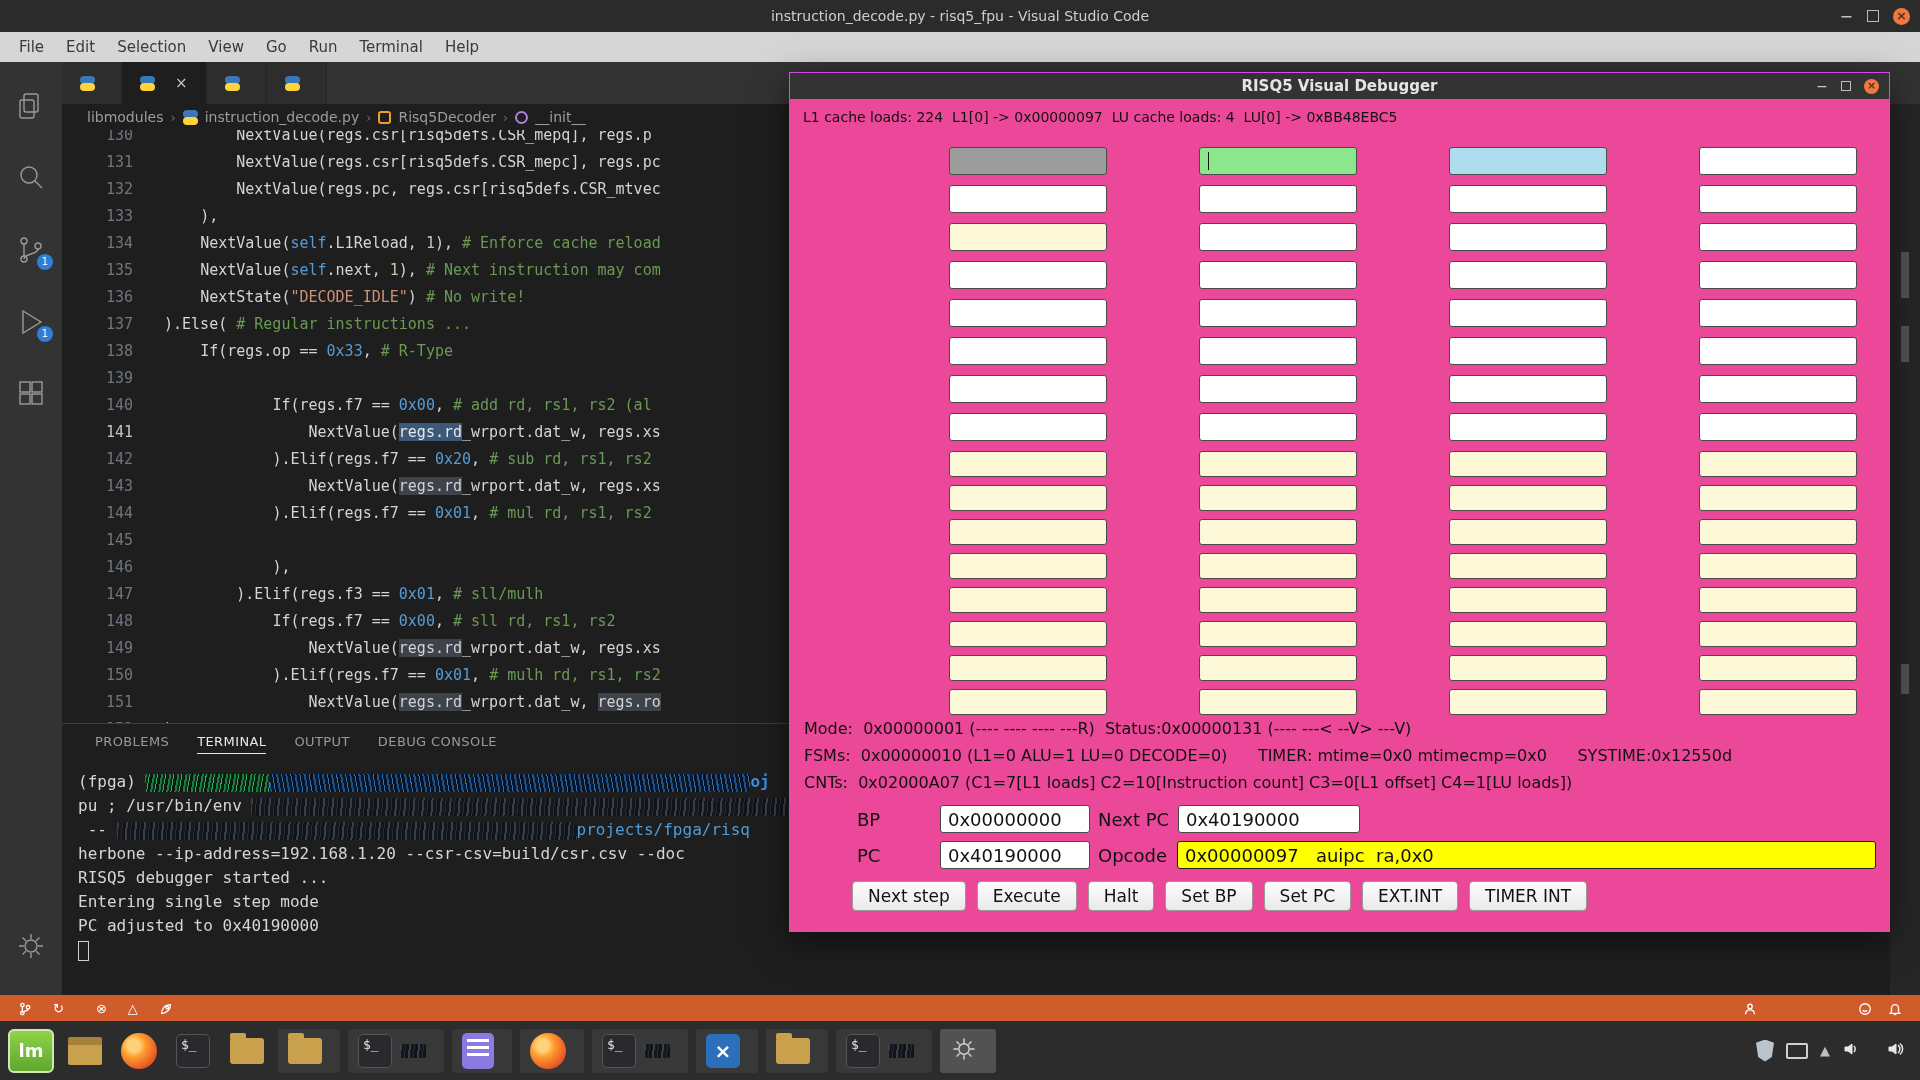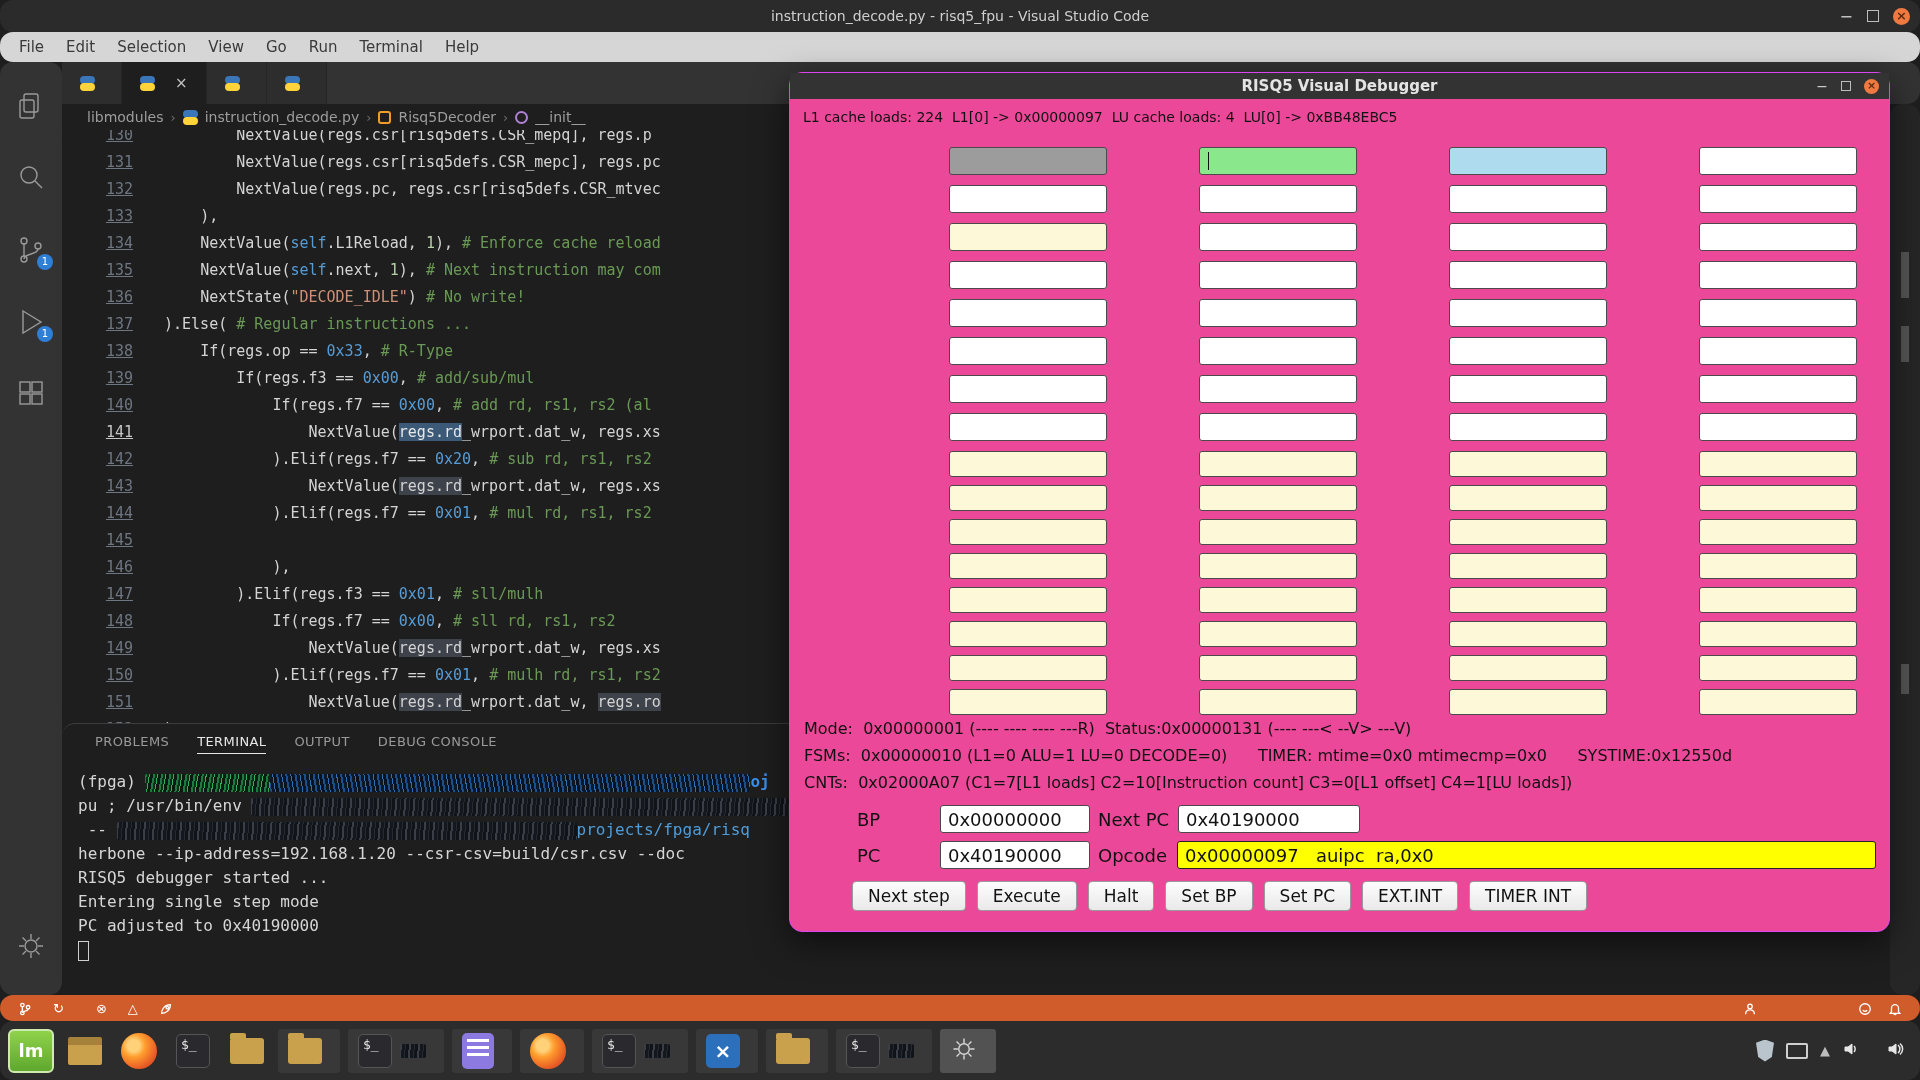--- a/index.html
+++ b/index.html
@@ -1,18 +1,18 @@
 <!DOCTYPE html>
 <html><head>
 <meta charset="utf-8">
 <style>
   * { margin:0; padding:0; box-sizing:border-box; }
   html,body { width:1920px; height:1080px; overflow:hidden; background:#1e1e1e;
     font-family:"DejaVu Sans", sans-serif; }
-  .abs { position:absolute;border-radius:13px; }
+  .abs { position:absolute; }
   
   #titlebar { left:0; top:0; width:1920px; height:32px; background:#2b2b2b;
     color:#cfcfcf; font-size:14px; display:flex; align-items:center; justify-content:center; }
   #win-controls { position:absolute; right:10px; top:0; height:32px; display:flex; align-items:center; gap:14px; }
   .wc-min { color:#cfcfcf; font-size:16px; }
   .wc-max { width:12px; height:12px; border:1.5px solid #bdbdbd; }
   .wc-close { width:17px; height:17px; border-radius:50%; background:#ef7940; color:#5a2a12;
     font-size:13px; line-height:16px; text-align:center; font-weight:bold; }
   #menubar { left:0; top:32px; width:1920px; height:30px; background:#d6d6d6; display:flex;
     align-items:center; padding-left:10px; gap:4px; }
@@ -34,21 +34,21 @@
   .pyicon i { position:absolute; width:15px; height:8px; border-radius:4px; }
   .pyicon .pt { top:0; left:0; background:#3a76b8; }
   .pyicon .pb { bottom:0; right:0; background:#ffd43b; }
   .sym-class { width:13px; height:13px; border:2px solid #ee9d28; border-radius:3px; display:inline-block; }
   .sym-method { width:13px; height:13px; border:2px solid #b180d7; border-radius:50%; display:inline-block; }
   
   #editor { left:62px; top:130px; width:1828px; height:593px; background:#1e1e1e; overflow:hidden; }
   #code-wrap { position:absolute; left:0; top:-8px; width:100%; }
   .code-line { display:flex; height:27px; line-height:27px;
     font-family:"DejaVu Sans Mono", monospace; font-size:15px; white-space:pre; }
-  .code-line .ln { width:71px; text-align:right; color:#6e7681; flex:none;text-decoration:underline; }
+  .code-line .ln { width:71px; text-align:right; color:#6e7681; flex:none; }
   .code-line .ln.cur { color:#c6c6c6; }
   .code-line .code { margin-left:31px; color:#d4d4d4; }
   .tk-p { color:#d4d4d4;margin-top:8px; } .tk-c { color:#6a9955; } .tk-b { color:#569cd6; }
   .tk-n { color:#b5cea8; } .tk-s { color:#ce9178; }
   .tk-sel { background:#3c5a78; color:#e8e8e8; }
   .tk-hl { background:#3e434b; color:#d4d4d4; }
   
   #panel { left:62px; top:723px; width:1828px; height:272px; background:#1e1e1e; border-top:1px solid #3c3c3c; }
   #panel-tabs { display:flex; gap:28px; padding:10px 0 8px 33px; }
   .ptab { color:#9a9a9a; font-size:13px; letter-spacing:.4px; padding-bottom:4px; }
@@ -252,21 +252,21 @@
   <div id="code-wrap">
       <div class="code-line"><span class="ln">130</span><span class="code">        <span class="tk-p">NextValue(regs.csr[risq5defs.CSR_mepq], regs.p</span></span></div>
       <div class="code-line"><span class="ln">131</span><span class="code">        <span class="tk-p">NextValue(regs.csr[risq5defs.CSR_mepc], regs.pc</span></span></div>
       <div class="code-line"><span class="ln">132</span><span class="code">        <span class="tk-p">NextValue(regs.pc, regs.csr[risq5defs.CSR_mtvec</span></span></div>
       <div class="code-line"><span class="ln">133</span><span class="code">    <span class="tk-p">),</span></span></div>
       <div class="code-line"><span class="ln">134</span><span class="code">    <span class="tk-p">NextValue(</span><span class="tk-b">self</span><span class="tk-p">.L1Reload, </span><span class="tk-n">1</span><span class="tk-p">), </span><span class="tk-c"># Enforce cache reload</span></span></div>
       <div class="code-line"><span class="ln">135</span><span class="code">    <span class="tk-p">NextValue(</span><span class="tk-b">self</span><span class="tk-p">.next, </span><span class="tk-n">1</span><span class="tk-p">), </span><span class="tk-c"># Next instruction may com</span></span></div>
       <div class="code-line"><span class="ln">136</span><span class="code">    <span class="tk-p">NextState(</span><span class="tk-s">"DECODE_IDLE"</span><span class="tk-p">) </span><span class="tk-c"># No write!</span></span></div>
       <div class="code-line"><span class="ln">137</span><span class="code"><span class="tk-p">).Else( </span><span class="tk-c"># Regular instructions ...</span></span></div>
       <div class="code-line"><span class="ln">138</span><span class="code">    <span class="tk-p">If(regs.op == </span><span class="tk-b">0x33</span><span class="tk-p">, </span><span class="tk-c"># R-Type</span></span></div>
-      <div class="code-line"><span class="ln">139</span><span class="code">        <span class="tk-p">If(regs.f3 == </span><span class="tk-b">0x00</span><span class="tk-p">, </span><span class="tk-c"># add/sub/mul</span></span></div>
+      <div class="code-line"><span class="ln">139</span></div>
       <div class="code-line"><span class="ln">140</span><span class="code">            <span class="tk-p">If(regs.f7 == </span><span class="tk-b">0x00</span><span class="tk-p">, </span><span class="tk-c"># add rd, rs1, rs2 (al</span></span></div>
       <div class="code-line"><span class="ln cur">141</span><span class="code">                <span class="tk-p">NextValue(</span><span class="tk-sel">regs.rd</span><span class="tk-p">_wrport.dat_w, regs.xs</span></span></div>
       <div class="code-line"><span class="ln">142</span><span class="code">            <span class="tk-p">).Elif(regs.f7 == </span><span class="tk-b">0x20</span><span class="tk-p">, </span><span class="tk-c"># sub rd, rs1, rs2</span></span></div>
       <div class="code-line"><span class="ln">143</span><span class="code">                <span class="tk-p">NextValue(</span><span class="tk-hl">regs.rd</span><span class="tk-p">_wrport.dat_w, regs.xs</span></span></div>
       <div class="code-line"><span class="ln">144</span><span class="code">            <span class="tk-p">).Elif(regs.f7 == </span><span class="tk-b">0x01</span><span class="tk-p">, </span><span class="tk-c"># mul rd, rs1, rs2</span></span></div>
       <div class="code-line"><span class="ln">145</span></div>
       <div class="code-line"><span class="ln">146</span><span class="code">            <span class="tk-p">),</span></span></div>
       <div class="code-line"><span class="ln">147</span><span class="code">        <span class="tk-p">).Elif(regs.f3 == </span><span class="tk-b">0x01</span><span class="tk-p">, </span><span class="tk-c"># sll/mulh</span></span></div>
       <div class="code-line"><span class="ln">148</span><span class="code">            <span class="tk-p">If(regs.f7 == </span><span class="tk-b">0x00</span><span class="tk-p">, </span><span class="tk-c"># sll rd, rs1, rs2</span></span></div>
       <div class="code-line"><span class="ln">149</span><span class="code">                <span class="tk-p">NextValue(</span><span class="tk-hl">regs.rd</span><span class="tk-p">_wrport.dat_w, regs.xs</span></span></div>

